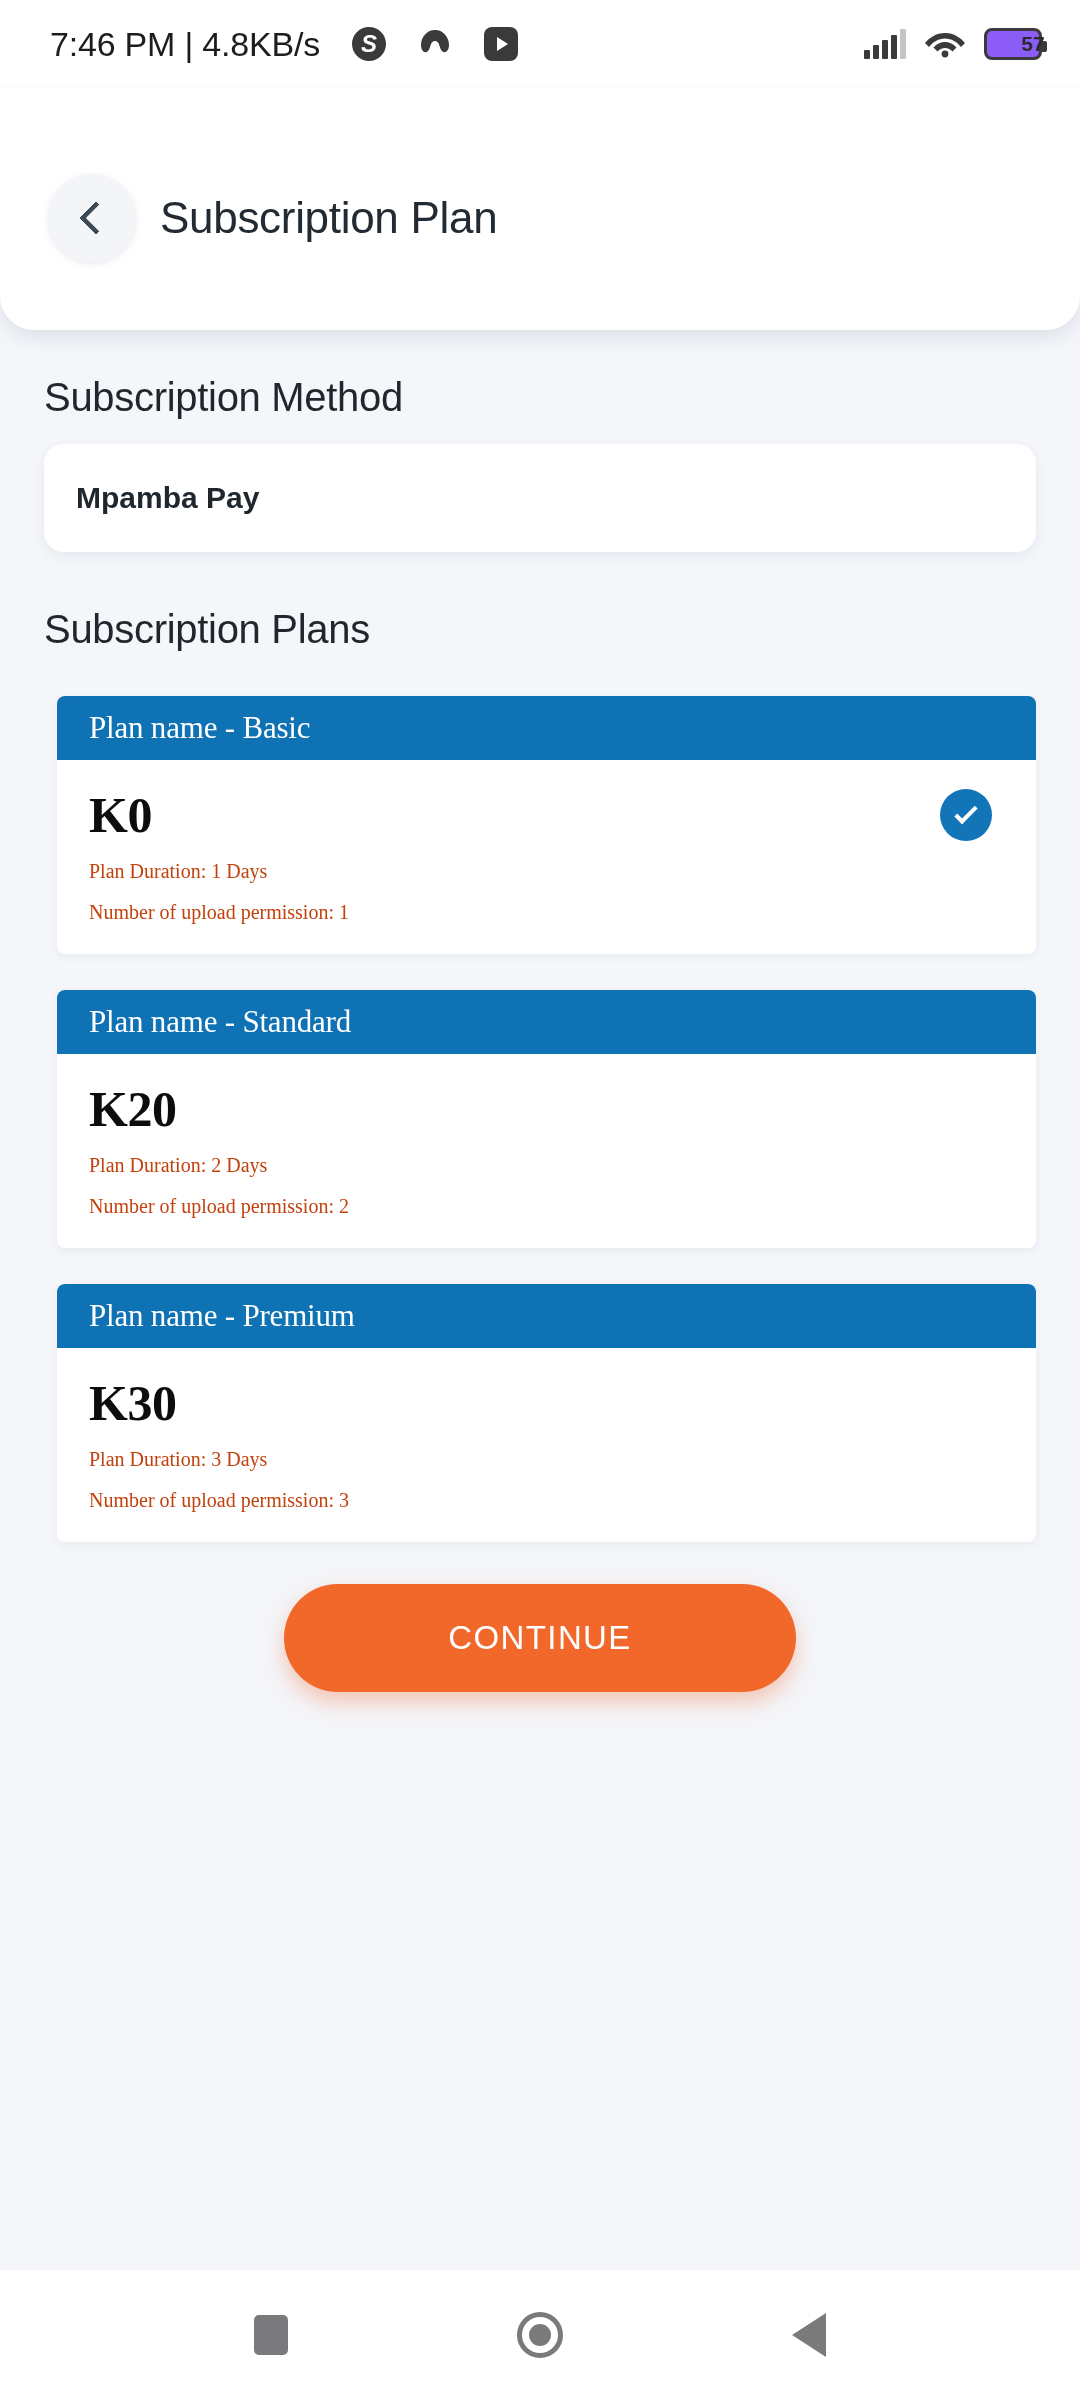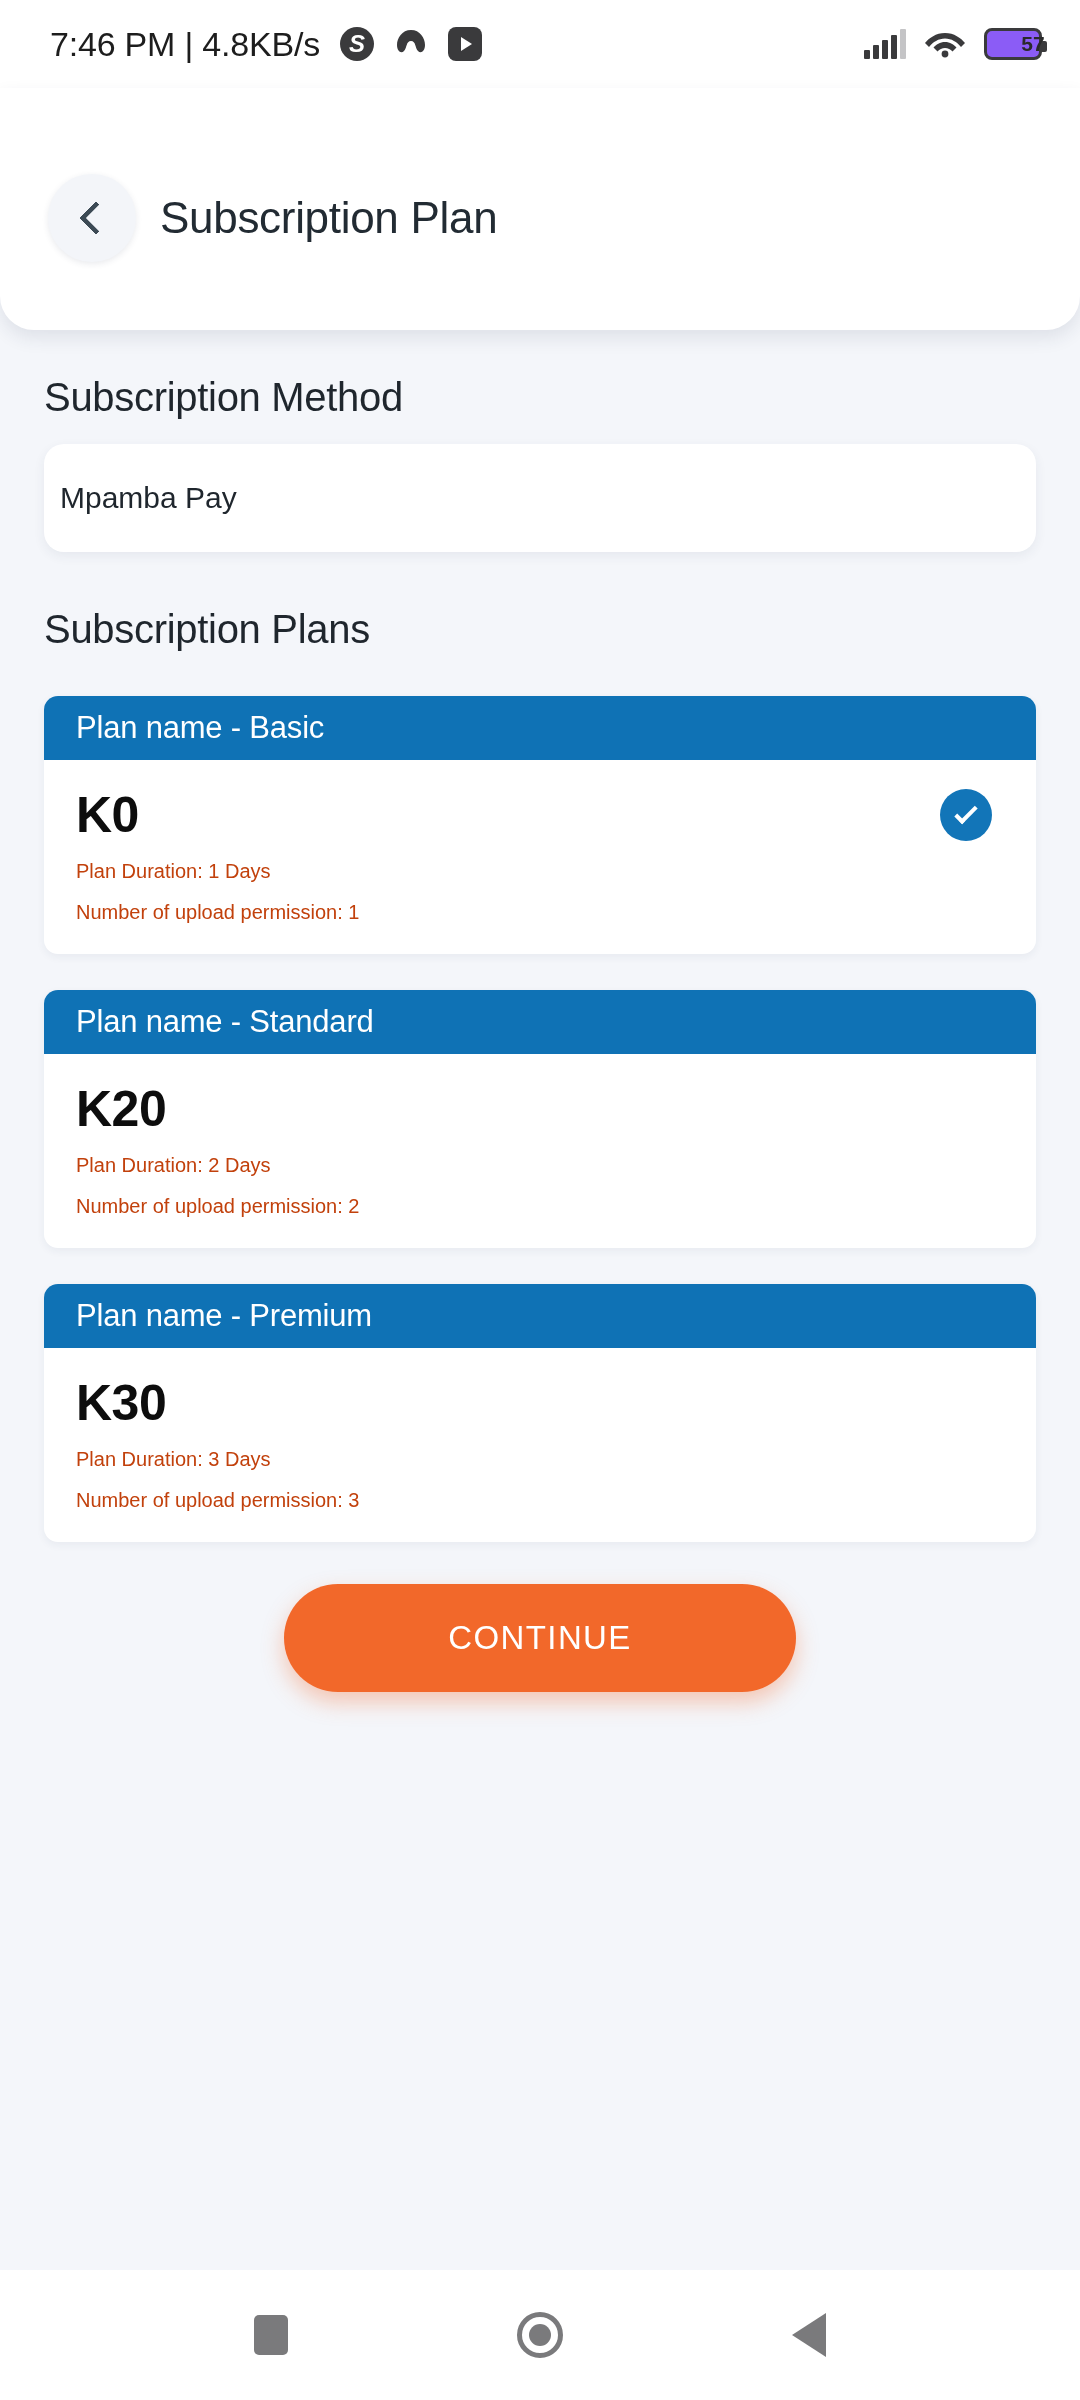--- a/index.html
+++ b/index.html
@@ -24,21 +24,21 @@
     height: 88px;
     background: #ffffff;
     display: flex;
     align-items: center;
     justify-content: space-between;
     padding: 0 38px 0 50px;
   }
   .status-left {
     display: flex;
     align-items: center;
-    gap: 20px;
+    gap: 32px;
     justify-content: flex-end;
   }
   .status-text {
     font-size: 34px;
     color: #1d1d1d;
     letter-spacing: -0.2px;
     white-space: nowrap;
   }
   .app-badge {
     width: 34px; height: 34px;
@@ -146,36 +146,38 @@
   }
 
   .method-card {
     margin: 24px 44px 0 44px;
     height: 108px;
     background: #ffffff;
     border-radius: 20px;
     box-shadow: 0 4px 12px rgba(40,50,80,0.07);
     display: flex;
     align-items: center;
-    padding-left: 16px;
+    padding-left: 32px;
+    font-weight: bold;
   }
   .method-card span {
     font-size: 30px;
     color: #1f262d;
   }
 
   .plans {
     margin-top: 44px;
   }
   .plan-card {
-    margin: 0 44px 36px 44px;
-    background: #ffffff;
-    border-radius: 14px;
+    margin: 0 44px 36px 57px;
+    background: #ffffff;
+    border-radius: 8px;
     overflow: hidden;
     box-shadow: 0 3px 9px rgba(40,50,80,0.06);
+    font-family: Liberation Serif, serif;
   }
   .plan-head {
     background: #0f72b5;
     height: 64px;
     display: flex;
     align-items: center;
     padding-left: 32px;
   }
   .plan-head span {
     color: #ffffff;

